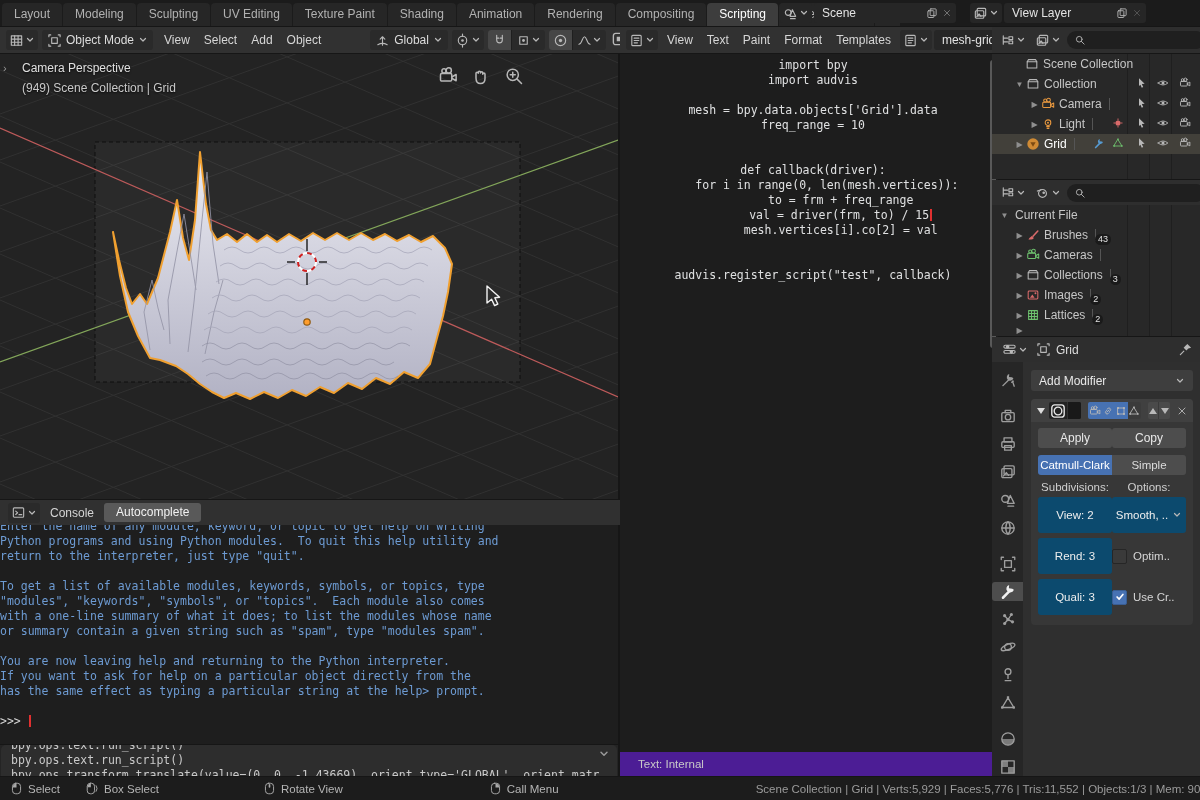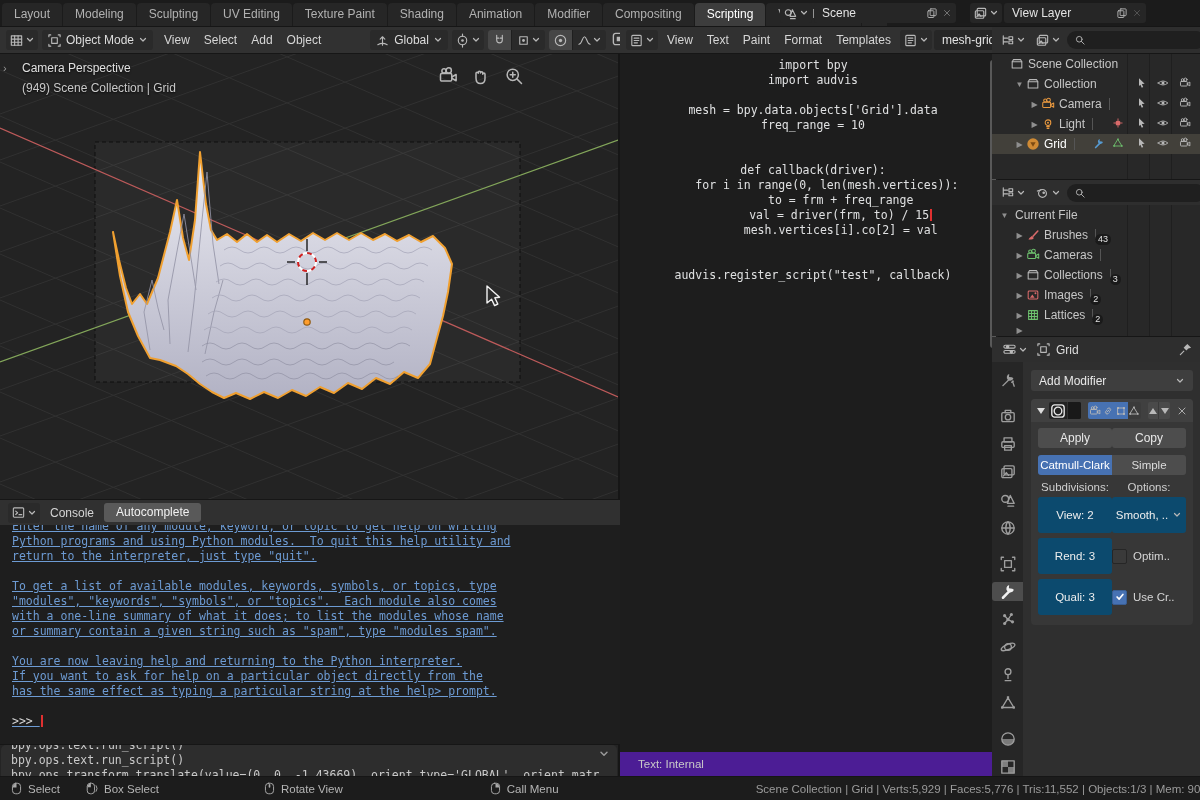--- a/index.html
+++ b/index.html
@@ -47,21 +47,21 @@
   #vp-overlay1{left:22px;top:7px;color:#e0e0e0;text-shadow:0 1px 2px rgba(0,0,0,.8);}
   #vp-overlay2{left:22px;top:27px;color:#c9c9c9;text-shadow:0 1px 2px rgba(0,0,0,.8);}
   #vp-corner{left:3px;top:8px;color:#9a9a9a;font-size:11px;}
   #vp-nav{right:94px;top:12px;display:flex;gap:13px;color:#c3c3c3;}
 
   
   #console-header{left:0;top:500px;width:618px;height:25px;background:#303030;display:flex;align-items:center;gap:10px;padding:0 8px;}
   #console-header .mlabel{color:#d5d5d5;}
   #autocomplete-btn{background:#595959;border-radius:3px;height:19px;line-height:19px;padding:0 12px;color:#f2f2f2;}
   #console-body{left:0;top:525px;width:618px;height:219px;background:#1e1e1e;overflow:hidden;
-                font-size:11.5px;color:#6d9bd3;padding-left:12px;text-decoration:underline;}
+                font-size:11.5px;color:#6d9bd3;}
   #console-body .cwrap{margin-top:-6px;}
   .cl{height:15px;line-height:15px;white-space:pre;}
   .caret{display:inline-block;width:2px;height:12px;background:#e03030;vertical-align:-2px;margin-left:1px;}
   #console-prompt{color:#d7d7d7;}
 
   
   #info-area{left:0;top:745px;width:618px;height:31px;background:#242424;}
   #info-inner{position:absolute;left:1px;right:1px;top:0;bottom:0;background:#2d2d2d;border-radius:5px 5px 0 0;
               overflow:hidden;padding-left:10px;font-size:11.5px;color:#c9c9c9;}
   #info-inner .cwrap{margin-top:-7px;}
@@ -136,21 +136,21 @@
 
   <div id="topbar" class="abs">
     <div id="tabs">
         <div class="tab">Layout</div>
         <div class="tab">Modeling</div>
         <div class="tab">Sculpting</div>
         <div class="tab">UV Editing</div>
         <div class="tab">Texture Paint</div>
         <div class="tab">Shading</div>
         <div class="tab">Animation</div>
-        <div class="tab">Modifier</div>
+        <div class="tab">Rendering</div>
         <div class="tab">Compositing</div>
         <div class="tab active">Scripting</div>
         <div class="tab">Video Editing</div>
         <div class="tab addtab">+</div>
       </div>
     <div id="top-sels">
       <div class="sel">
         <div class="iconbtn">
           <i class="ic">
               <svg viewBox="0 0 16 16">
@@ -595,21 +595,21 @@
             <path d="M9.8 9.8 L13.5 13.5"></path>
           </svg>
         </i>
     </div>
   </div>
   <div id="outliner1">
     <div class="colsep" style="right:28px"></div>
     <div class="colsep" style="right:50px"></div>
     <div class="colsep" style="right:72px"></div>
     <div id="outliner-rows">
-        <div class="orow" style="padding-left: 5px;">
+        <div class="orow" style="padding-left: 20px;">
           <span class="oexp"></span>
           <i class="ic s12 c-gray" style="width: 14px; height: 14px;">
             <svg viewBox="0 0 16 16">
               <path d="M2.5 5.5 h11 v7 h-11 Z"></path>
               <path d="M2.5 5.5 L4 3 h8 l1.5 2.5"></path>
             </svg>
           </i>
           <span class="olabel">Scene Collection</span>
         </div>
         <div class="orow" style="padding-left: 21px;">

